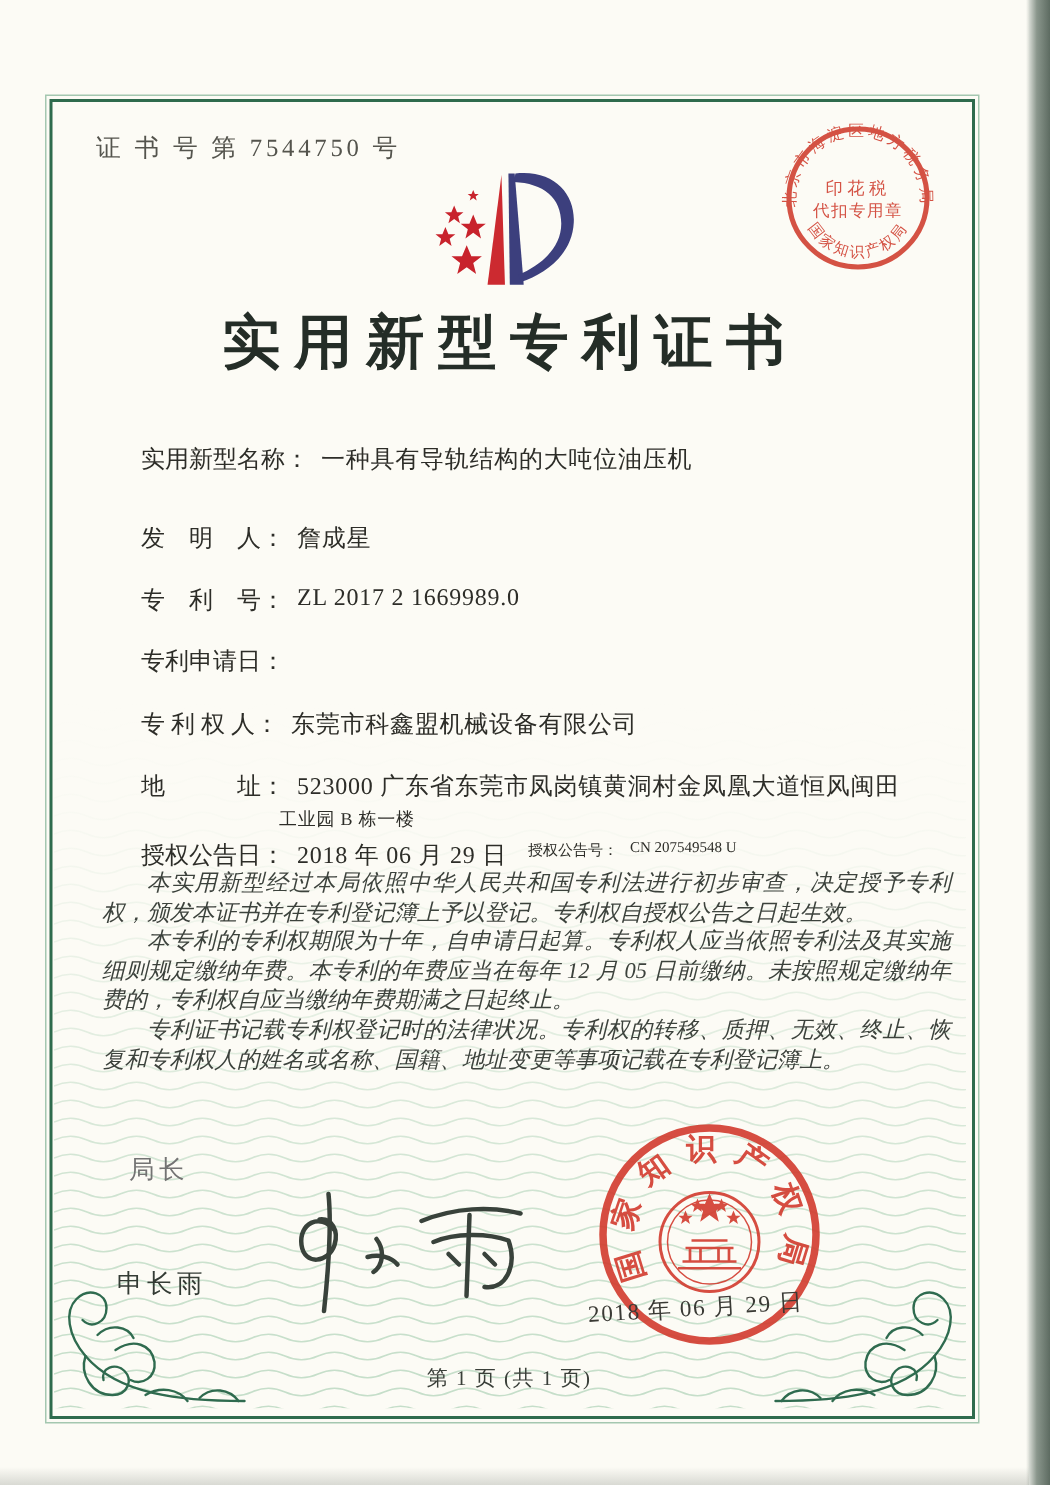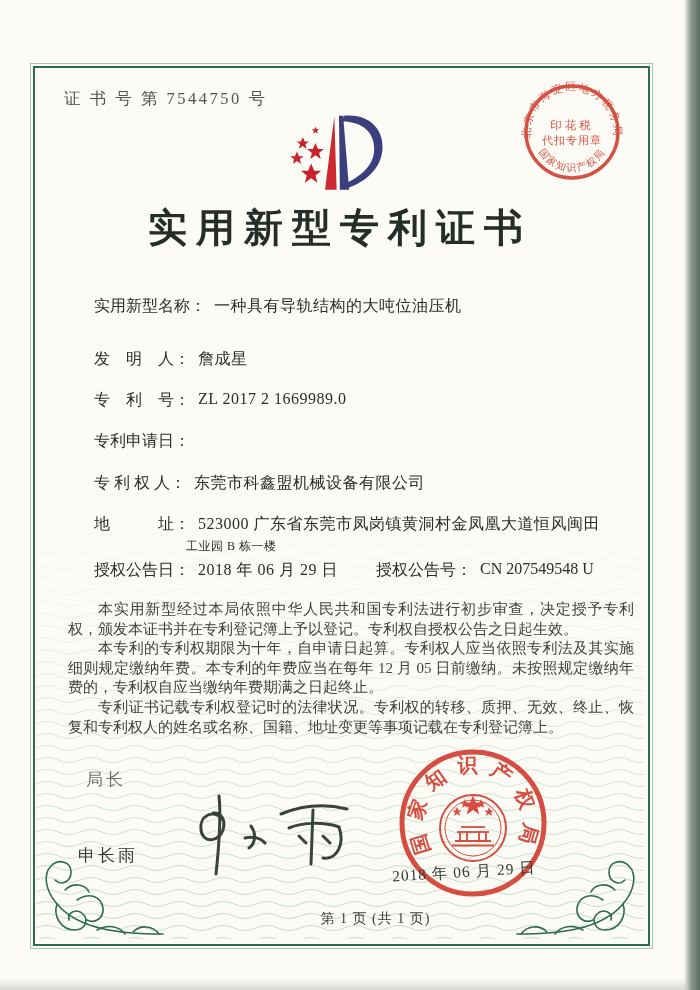--- a/index.html
+++ b/index.html
@@ -23,25 +23,25 @@
   .logo{position:absolute;left:282px;top:99px;width:138px;height:102px;}
 
   .title{position:absolute;left:0;top:201px;width:680px;text-align:center;
     font-size:39px;font-weight:600;letter-spacing:9px;color:#242d27;}
 
   .fields{position:absolute;left:66px;top:0;width:572px;}
   .frow{position:absolute;display:flex;font-size:16px;color:#2d2d28;width:572px;}
   .frow .lbl{flex:none;white-space:pre;margin-left:28px;}
   .frow .val{margin-left:8px;letter-spacing:.5px;}
   .addr2{position:absolute;left:186px;top:538px;font-size:12px;color:#2d2d28;letter-spacing:.5px;}
-  .grant-no{position:absolute;left:376px;top:560px;font-size:16px;color:#2d2d28;display:flex;}
+  .grant-no{position:absolute;left:352px;top:560px;font-size:10px;color:#2d2d28;display:flex;}
   .grant-no .val{margin-left:8px;}
 
-  .body-text{position:absolute;left:68px;top:600px;width:566px;
-    font-size:15px;line-height:19.6px;color:#3c423c;text-align:justify;}
+  .body-text{position:absolute;left:68px;top:580px;width:566px;
+    font-size:15px;line-height:19.6px;color:#3c423c;text-align:justify;font-style:italic;}
   .body-text p{margin:0;text-indent:2em;}
 
   .sig-role{position:absolute;left:86px;top:768px;font-size:17px;letter-spacing:3px;color:#737373;}
   .sig-name{position:absolute;left:78px;top:844px;font-size:17px;letter-spacing:3px;color:#333b34;}
   .sig-hand{position:absolute;left:185px;top:786px;width:190px;height:96px;}
 
   .tax-stamp{position:absolute;left:512px;top:72px;width:120px;height:120px;opacity:.88;}
   .big-seal{position:absolute;left:396px;top:746px;width:154px;height:154px;opacity:.9;}
   .seal-date{position:absolute;left:392px;top:862px;font-size:15.5px;letter-spacing:1px;
     color:#3a3a35;transform:rotate(-3.5deg);}
@@ -49,21 +49,21 @@
   .waves-wrap{position:absolute;left:36px;top:468px;width:608px;height:471px;overflow:hidden;}
   .waves-fade{position:absolute;left:36px;top:468px;width:608px;height:471px;
     background:linear-gradient(180deg,#fcfbf5 0%, rgba(252,251,245,.94) 16%,
       rgba(252,251,245,.6) 42%, rgba(252,251,245,.15) 72%, rgba(252,251,245,0) 100%);}
 
   .ornament{position:absolute;width:132px;height:100px;}
   .orn-left{left:35px;top:840px;}
   .orn-right{left:513px;top:840px;transform:scaleX(-1);}
 
   .footer{position:absolute;left:33px;top:910px;width:613px;text-align:center;
-    font-size:14px;letter-spacing:1px;color:#3a3f39;margin-left:36px;}
+    font-size:14px;letter-spacing:1px;color:#3a3f39;}
 </style>
 </head>
 <body>
 
 <div class="paper"></div>
 
 <div class="waves-wrap">
   <svg id="waves" width="608" height="471" xmlns="http://www.w3.org/2000/svg">
       <path d="M0,4 q11,-5 22,0 t22,0 q11,-5 22,0 t22,0 q11,-5 22,0 t22,0 q11,-5 22,0 t22,0 q11,-5 22,0 t22,0 q11,-5 22,0 t22,0 q11,-5 22,0 t22,0 q11,-5 22,0 t22,0 q11,-5 22,0 t22,0 q11,-5 22,0 t22,0 q11,-5 22,0 t22,0 q11,-5 22,0 t22,0 q11,-5 22,0 t22,0 q11,-5 22,0 t22,0 q11,-5 22,0 t22,0" fill="none" stroke="#c5dec9" stroke-width="1"></path>
       <path d="M0,16 q11,-5 22,0 t22,0 q11,-5 22,0 t22,0 q11,-5 22,0 t22,0 q11,-5 22,0 t22,0 q11,-5 22,0 t22,0 q11,-5 22,0 t22,0 q11,-5 22,0 t22,0 q11,-5 22,0 t22,0 q11,-5 22,0 t22,0 q11,-5 22,0 t22,0 q11,-5 22,0 t22,0 q11,-5 22,0 t22,0 q11,-5 22,0 t22,0 q11,-5 22,0 t22,0 q11,-5 22,0 t22,0" fill="none" stroke="#c5dec9" stroke-width="1"></path>

